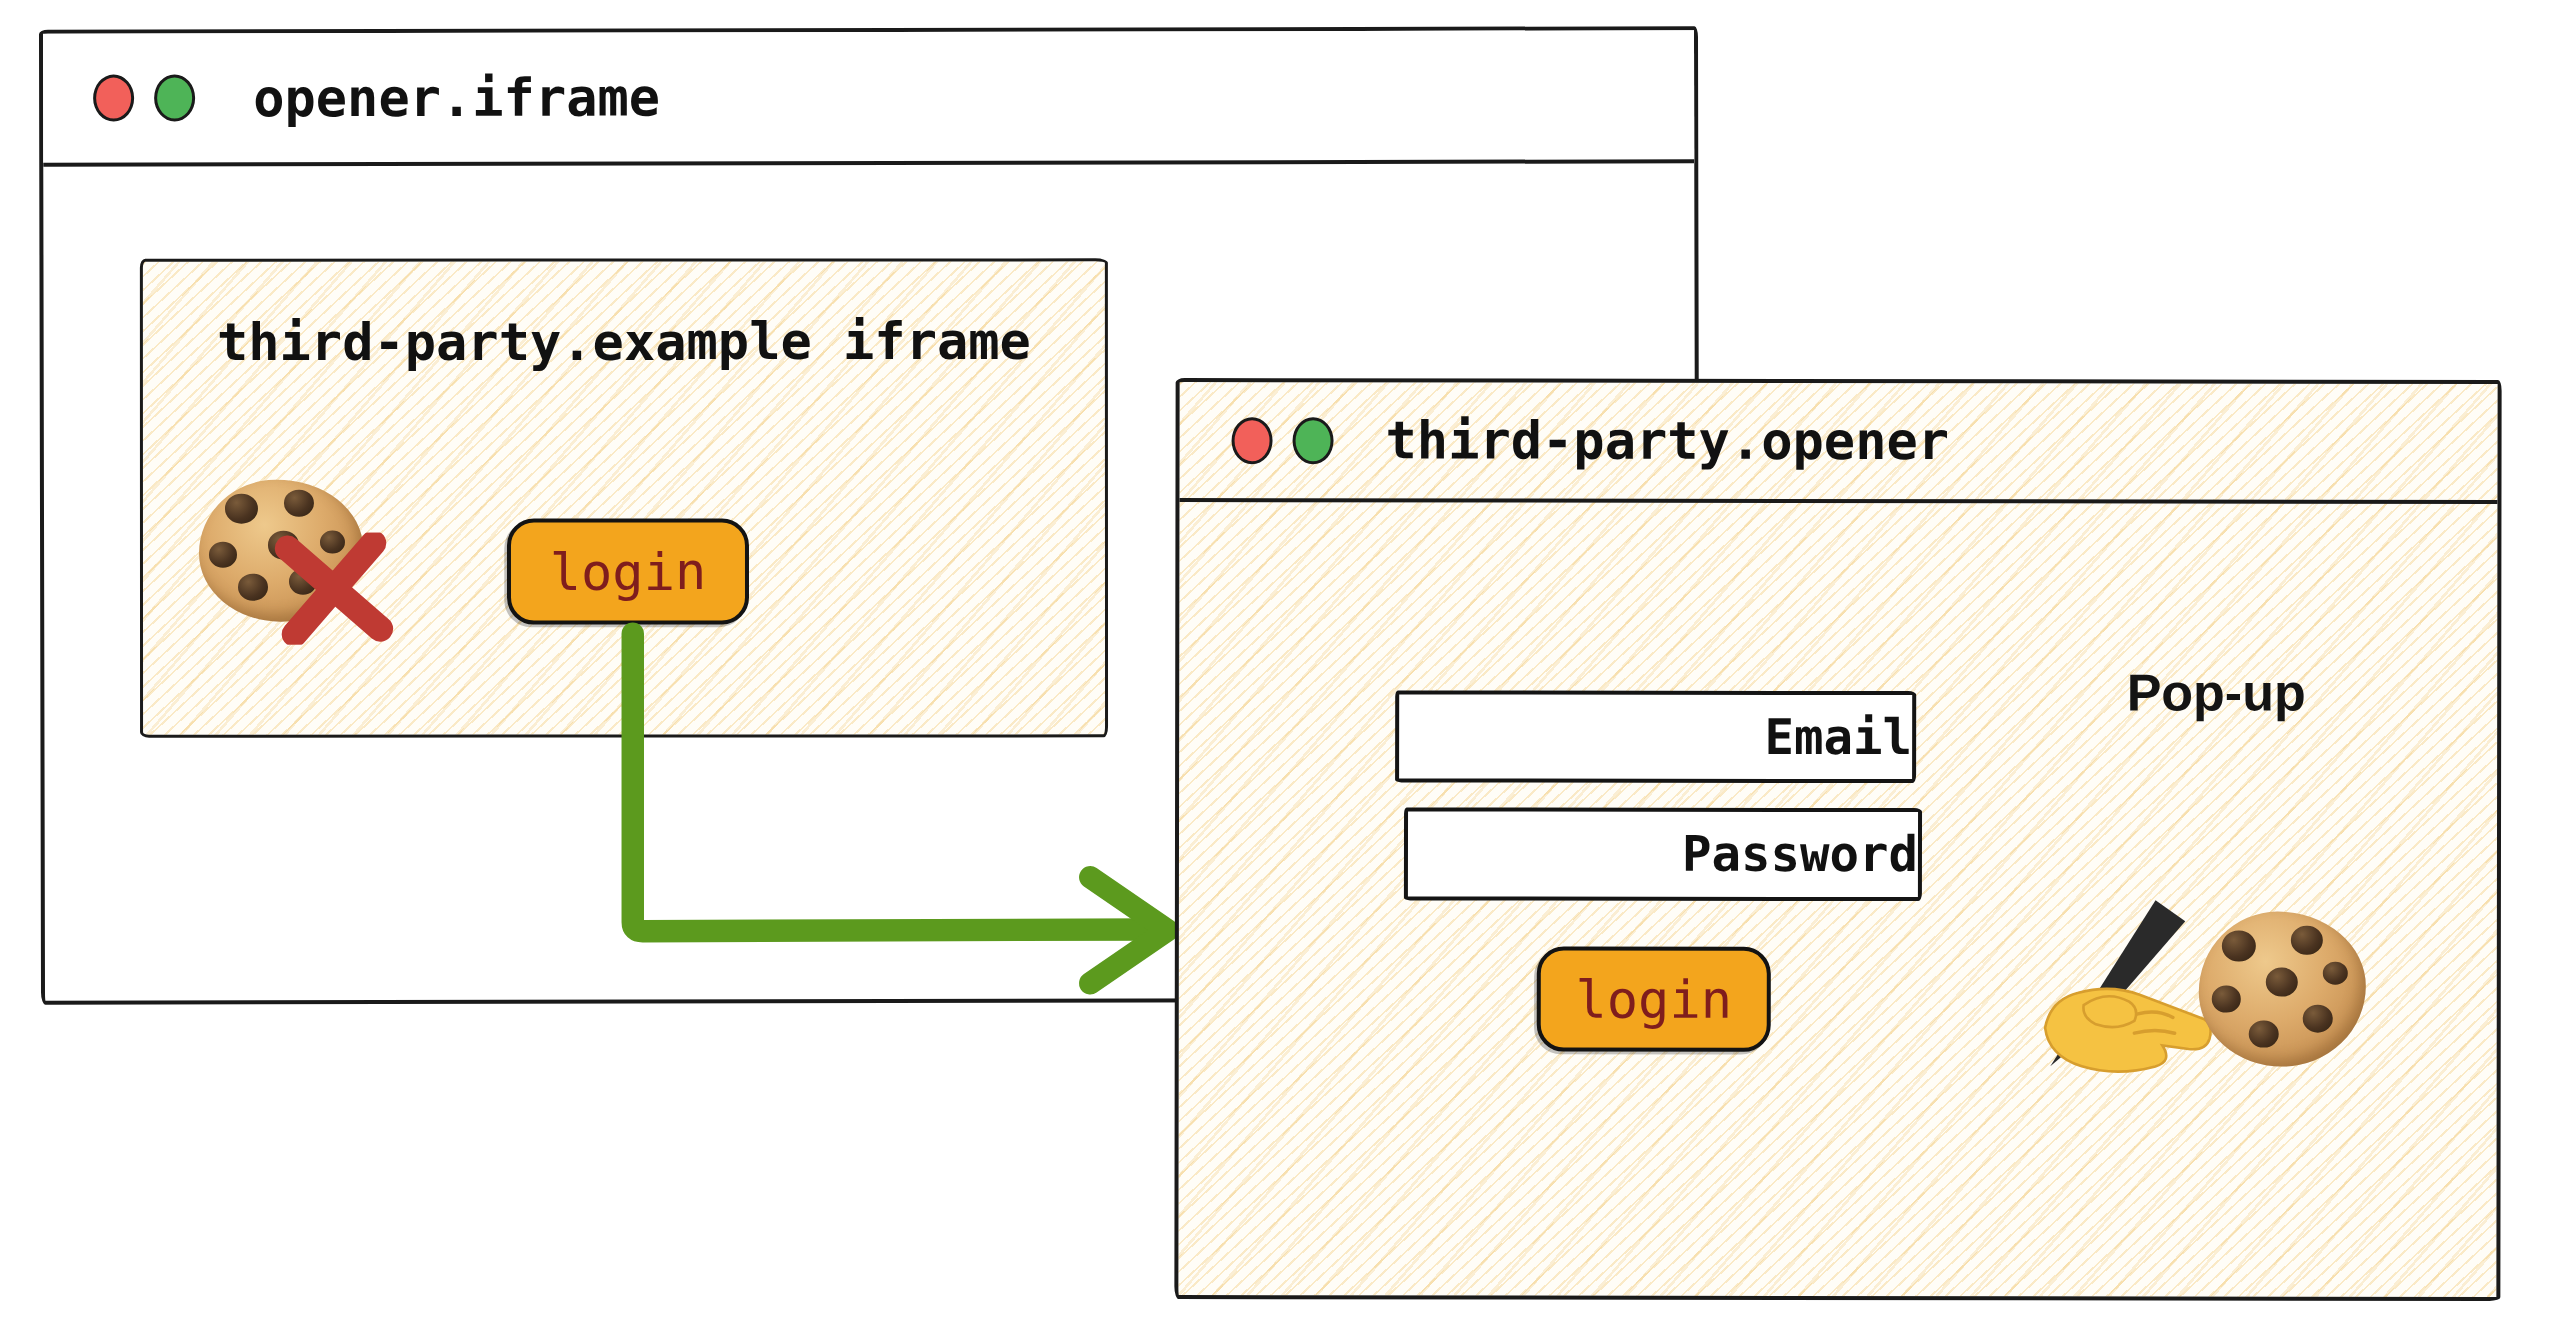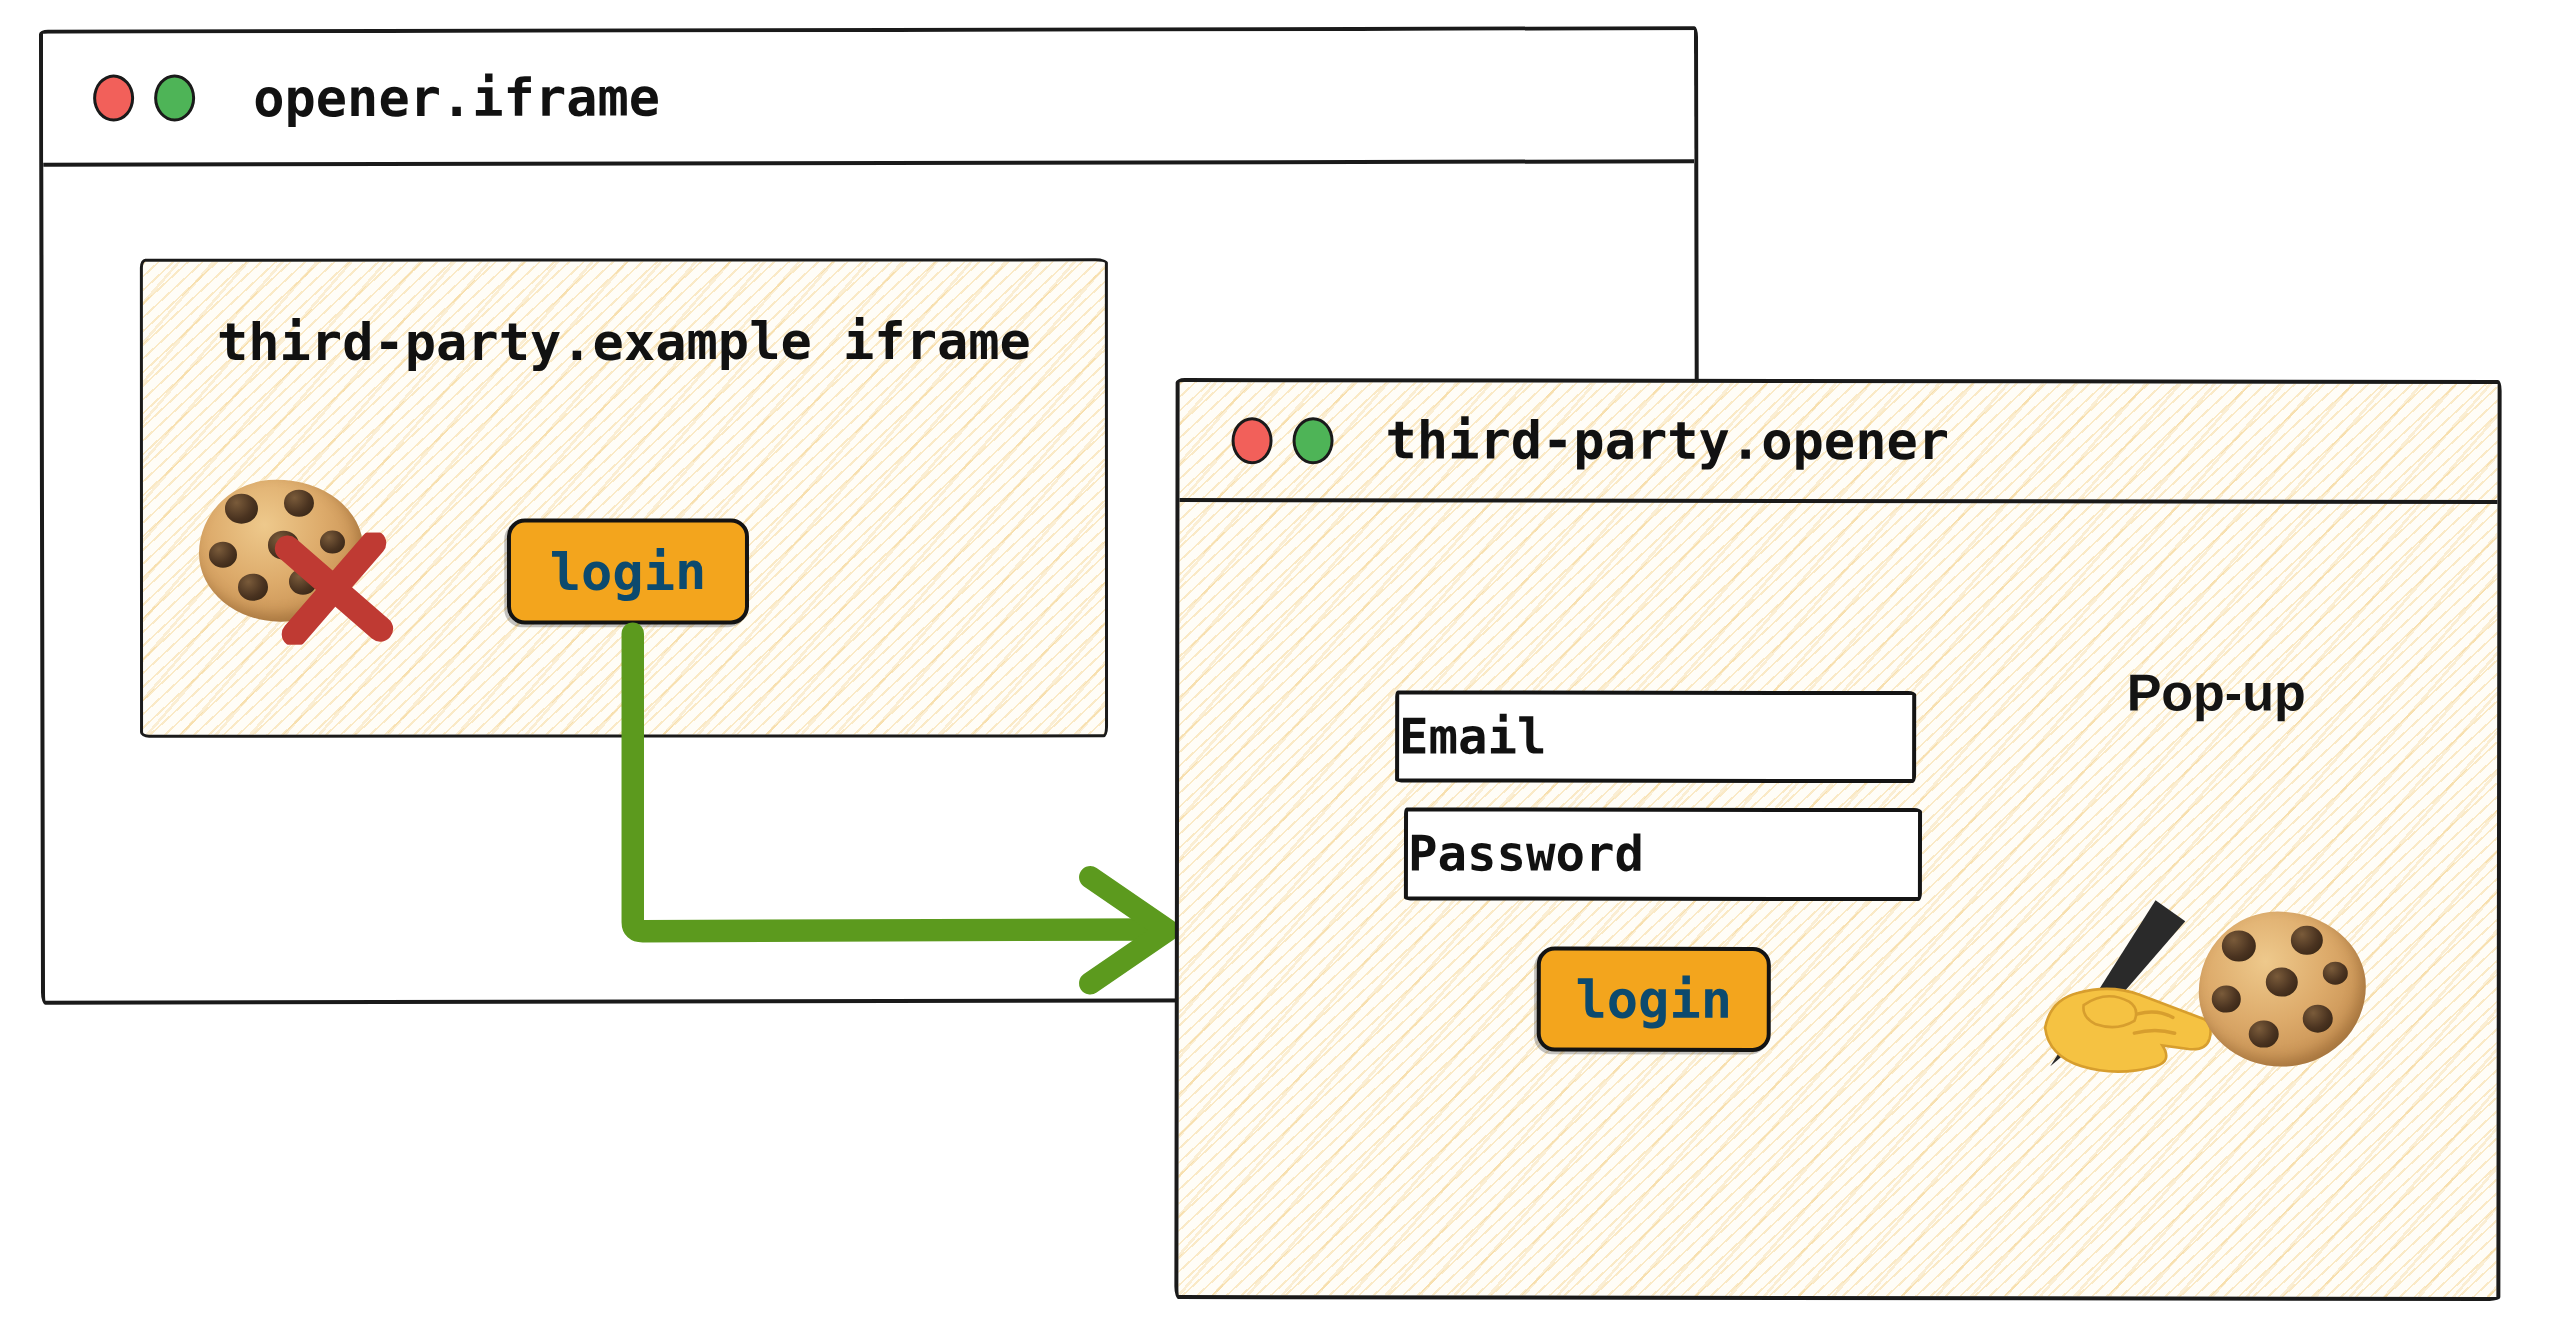--- a/index.html
+++ b/index.html
@@ -69,35 +69,35 @@
     font-size: 52px;
     font-weight: bold;
     white-space: nowrap;
   }
 
   
   .btn {
     position: absolute;
     background: #f3a51d;
     border: 4.5px solid #131313;
-    border-radius: 18px;
+    border-radius: 27px;
     font-family: "DejaVu Sans Mono", "Liberation Mono", monospace;
-    font-weight: bold;
-    font-size: 52px;
-    color: #0c4a6e;
+    font-weight: normal;
+    font-size: 52px;
+    color: #7f1d1d;
     display: flex; align-items: center; justify-content: center;
     box-shadow: -2.7px 2.7px 0 rgba(20,20,20,0.25);
     cursor: pointer;
   }
   .field {
     position: absolute;
     background: #ffffff;
     border: 4.5px solid #141414;
     border-radius: 2.7px 8px 3.6px 6.3px / 6.3px 3.6px 8px 2.7px;
-    display: flex; align-items: center; justify-content: flex-start;
+    display: flex; align-items: center; justify-content: flex-end;
     font-size: 49px;
     font-weight: bold;
   }
 
   
   .cookie {
     position: absolute;
     border-radius: 47% 53% 50% 50% / 52% 48% 52% 48%;
     background: radial-gradient(circle at 40% 32%,
       #eec98c 0%, #ddab6b 42%, #c99355 72%, #aa7a40 100%);

